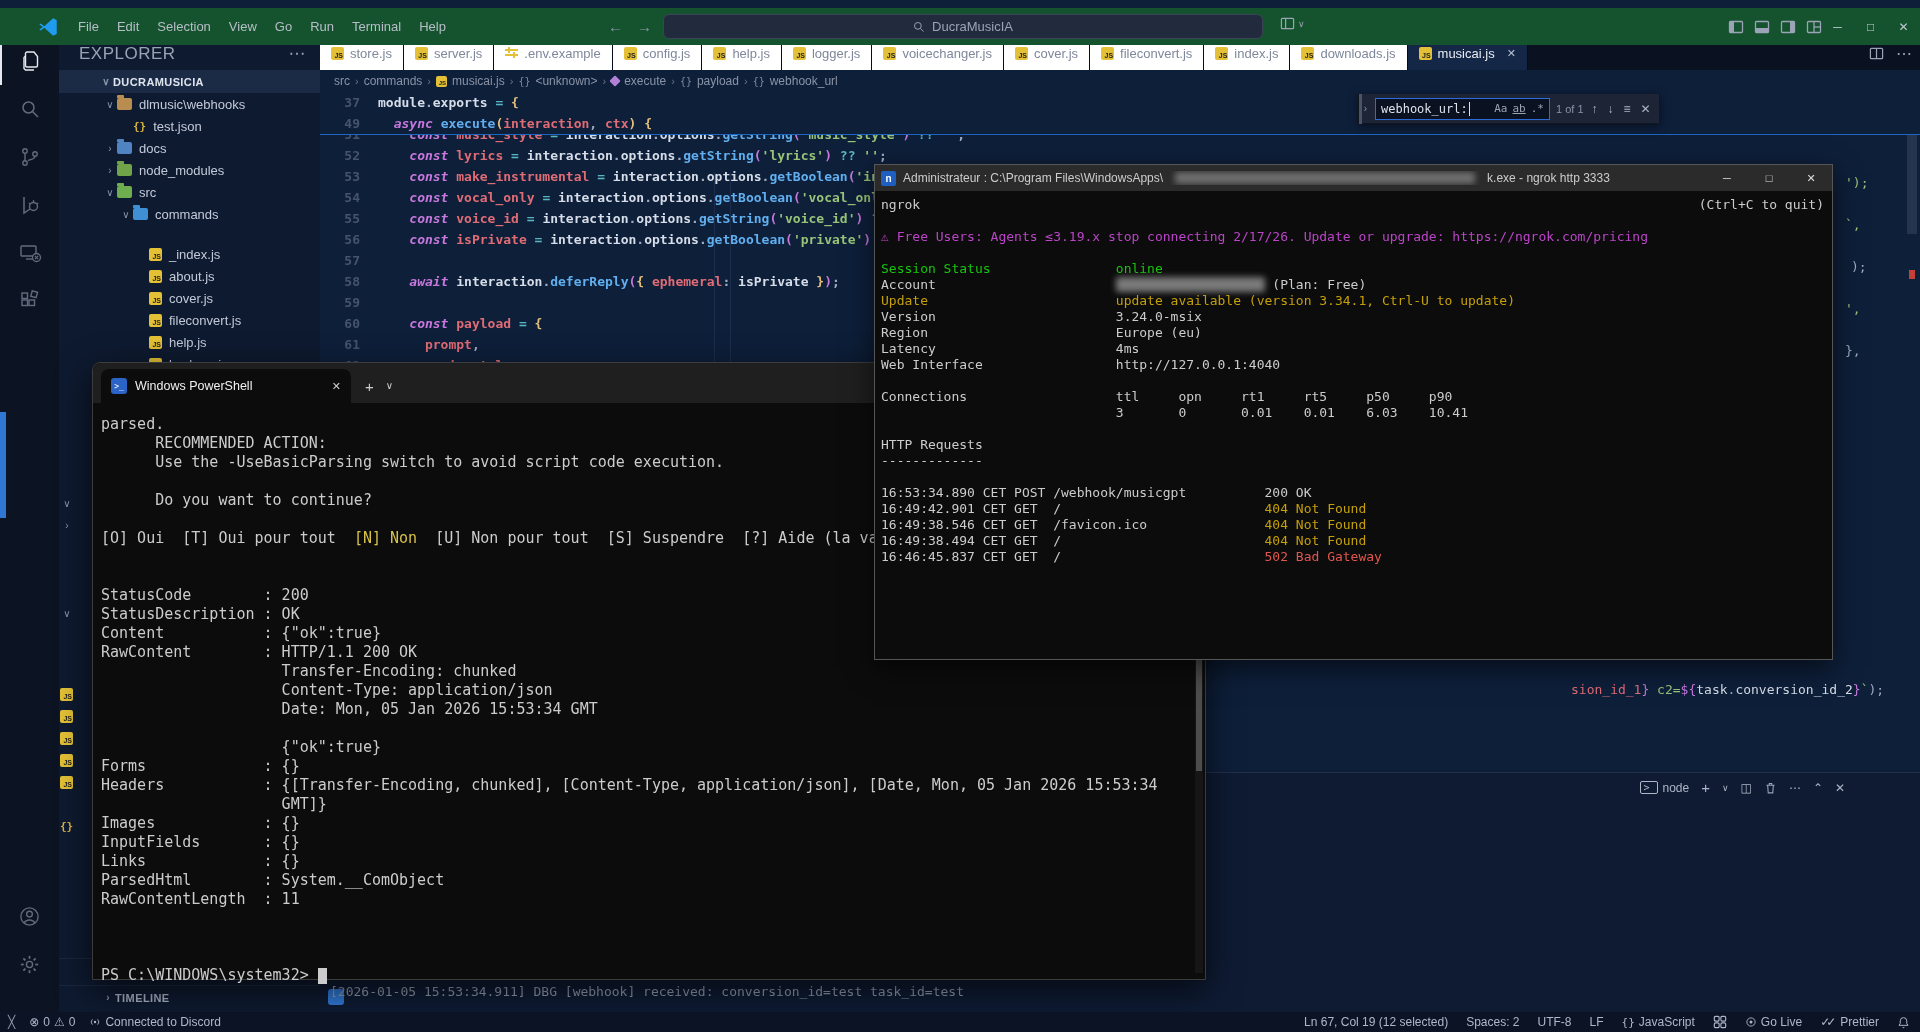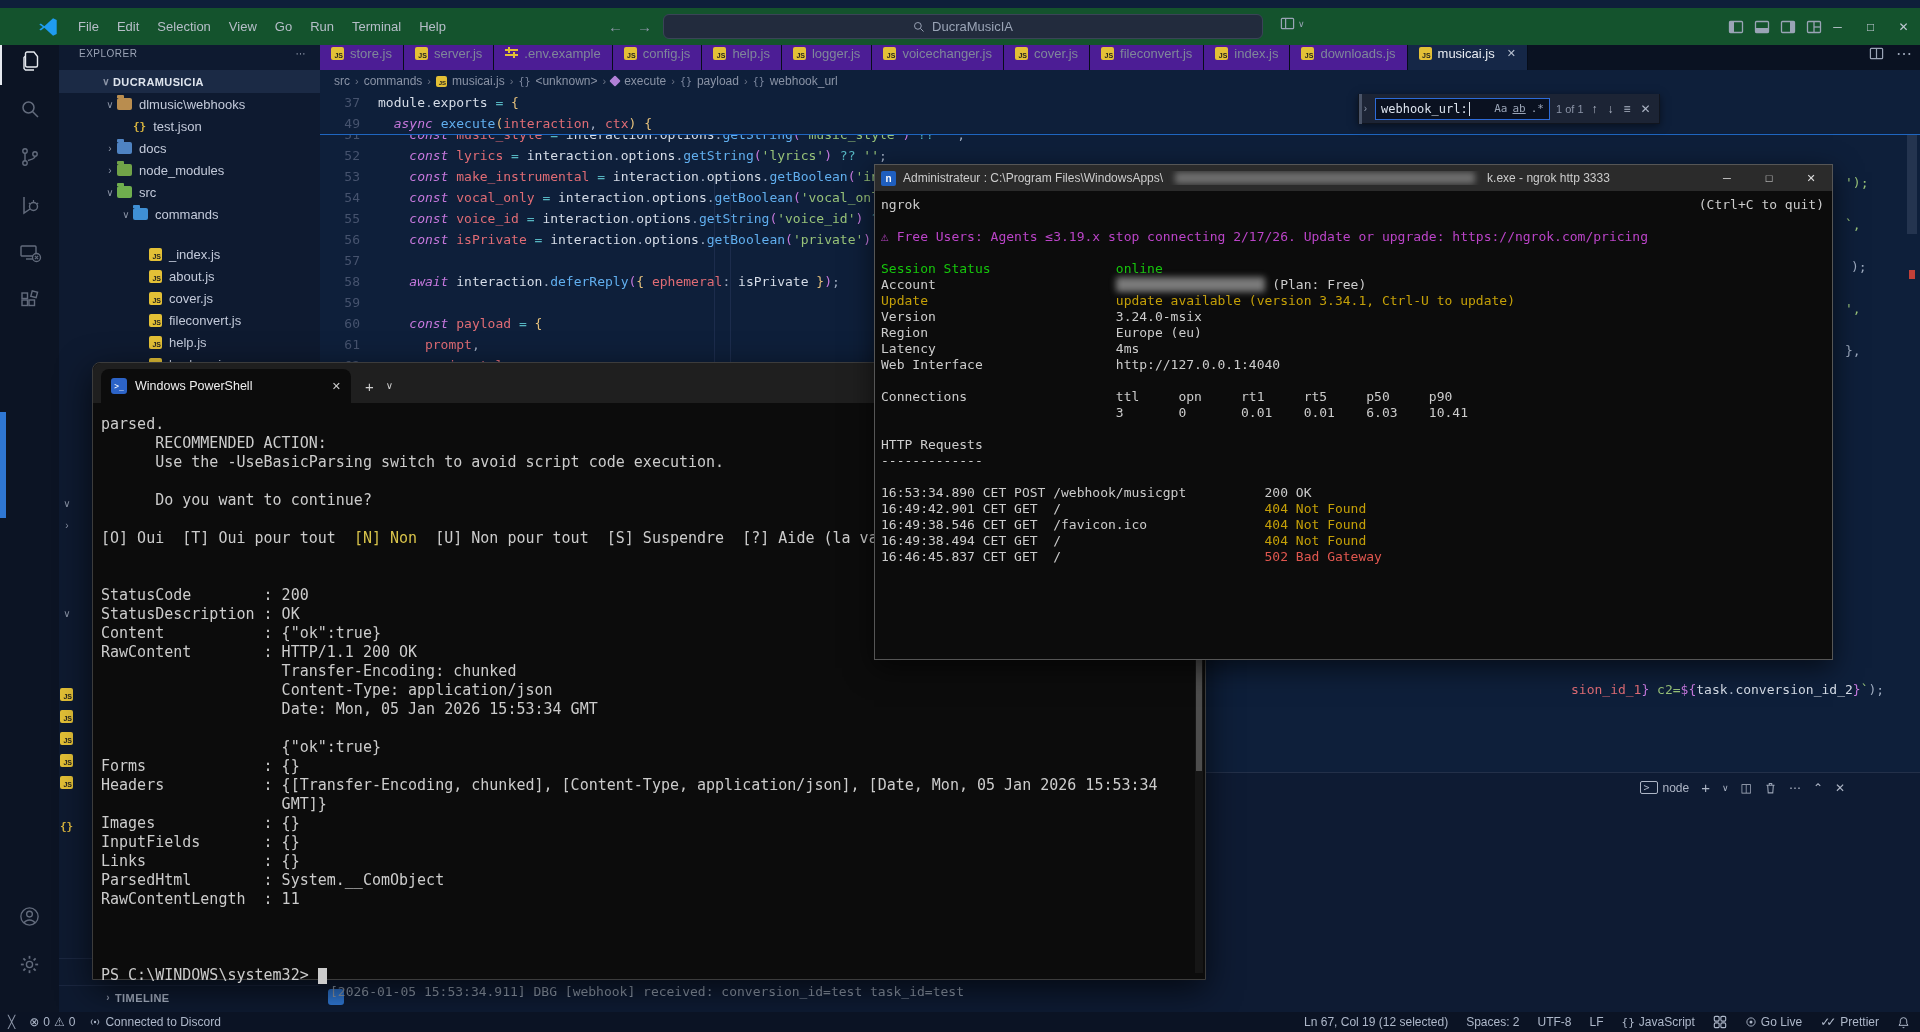--- a/index.html
+++ b/index.html
@@ -20,51 +20,51 @@
   .icon-svg { stroke:#9aa4b6; fill:none; stroke-width:1.3; }
 
   
   .activitybar { position:absolute; left:0; top:37px; width:59px; height:975px; background:#0c1424; z-index:5; }
   .act-item { width:59px; height:48px; display:flex; align-items:center; justify-content:center; opacity:.55; }
   .act-item.active { opacity:1; border-left:2px solid #e6eaf0; }
   .act-bottom { position:absolute; bottom:24px; left:0; width:59px; }
 
   
   .sidebar { position:absolute; left:59px; top:37px; width:261px; height:975px; background:#0e1a30; z-index:5; }
-  .sidebar-header { height:33px; display:flex; align-items:center; justify-content:space-between; padding:0 14px 0 20px; color:#9aa3b5; font-size:10px; letter-spacing:.5px; }
+  .sidebar-header { height:33px; display:flex; align-items:center; justify-content:space-between; padding:0 14px 0 20px; color:#9aa3b5; font-size:17px; letter-spacing:.5px; }
   .tree-section { height:23px; background:#1b2a45; display:flex; align-items:center; color:#dfe5ee; font-size:11px; font-weight:bold; letter-spacing:.4px; }
   .tree-row { height:22px; display:flex; align-items:center; color:#c3cada; font-size:13px; white-space:nowrap; }
   .chev { color:#8b94a6; font-size:10px; width:14px; text-align:center; flex:none; }
   .f-ico { width:15px; height:12px; border-radius:2px; position:relative; margin-right:7px; flex:none; }
   .f-ico::before { content:""; position:absolute; left:0; top:-3px; width:7px; height:3px; border-radius:1px 1px 0 0; background:inherit; }
   .js-ico { width:13px; height:13px; background:#e3c036; border-radius:2px; color:#1e1e1e; font-size:7px; font-weight:bold; display:flex; align-items:flex-end; justify-content:flex-end; padding:1px; margin-right:7px; flex:none; font-family:"Liberation Sans",sans-serif; }
   .json-ico { color:#d8b43e; font-size:11px; font-weight:bold; margin-right:7px; flex:none; font-family:"DejaVu Sans Mono",monospace; }
   .env-ico { width:13px; height:13px; margin-right:7px; flex:none; background:
       linear-gradient(#e3c036,#e3c036) 0 2px/13px 2px no-repeat,
       linear-gradient(#e3c036,#e3c036) 0 7px/13px 2px no-repeat,
       linear-gradient(#e3c036,#e3c036) 3px 0/2px 6px no-repeat,
       linear-gradient(#e3c036,#e3c036) 8px 5px/2px 6px no-repeat; }
   .section-row { height:24px; display:flex; align-items:center; color:#a8b2c4; font-size:11px; font-weight:bold; letter-spacing:.4px; }
 
   
   .tabbar { position:absolute; left:320px; top:37px; width:1600px; height:33px; background:#0a1222; display:flex; z-index:6; }
-  .tab { height:33px; display:flex; align-items:center; gap:6px; padding:0 11px; background:#4c1d95; border-right:1px solid #060d1a; color:#7f879a; font-size:13px; white-space:nowrap; }
+  .tab { height:33px; display:flex; align-items:center; gap:6px; padding:0 11px; background:#ffffff; border-right:1px solid #060d1a; color:#7f879a; font-size:13px; white-space:nowrap; }
   .tab.active { background:#152747; color:#e8ecf2; }
   .tab .tclose { margin-left:6px; font-size:11px; color:#b9c2d2; }
   .tab-actions { position:absolute; right:8px; top:0; height:33px; display:flex; align-items:center; gap:12px; color:#9aa4b6; }
 
   
   .editor { position:absolute; left:320px; top:70px; width:1600px; height:702px; background:#0e1f3a; z-index:4; }
   .breadcrumbs { height:22px; display:flex; align-items:center; color:#8a93a6; font-size:12px; padding-left:14px; gap:5px; white-space:nowrap; }
   .bc-sep { color:#6b7487; font-size:11px; }
   .mini-js { width:11px; height:11px; background:#e3c036; border-radius:2px; color:#1e1e1e; font-size:6px; font-weight:bold; display:flex; align-items:flex-end; justify-content:flex-end; padding:1px; }
   .bc-sym { font-family:"DejaVu Sans Mono",monospace; font-size:10px; color:#7d88a0; }
   .bc-method { width:8px; height:8px; background:#b180d7; transform:rotate(45deg); border-radius:1px; }
   .code-area { position:absolute; left:0; top:22px; right:0; bottom:0; font-family:"DejaVu Sans Mono",monospace; font-size:13px; line-height:21px; }
-  .code-row { display:flex; height:21px; white-space:pre; }
+  .code-row { display:flex; height:21px; white-space:pre;font-weight:bold; }
   .gutter { width:40px; text-align:right; color:#46536e; flex:none; }
   .code-text { padding-left:18px; }
   .sticky { position:absolute; left:0; top:0; right:0; background:#0e1f3a; border-bottom:1px solid #1f66c0; z-index:3; }
   .scroll-lines { position:absolute; left:0; top:43px; right:0; bottom:0; overflow:hidden; }
   .scroll-inner { margin-top:-11px; }
   .indent-guide { position:absolute; width:1px; background:#1c2c4c; z-index:1; }
   .frag { position:absolute; font-family:"DejaVu Sans Mono",monospace; font-size:13px; white-space:pre; }
   .ed-scrollbar { position:absolute; right:3px; top:20px; width:10px; height:680px; }
   .ed-thumb { position:absolute; left:0; top:2px; width:10px; height:120px; background:#24344f; }
   .ed-mark { position:absolute; left:2px; width:6px; height:9px; background:#c24038; }

